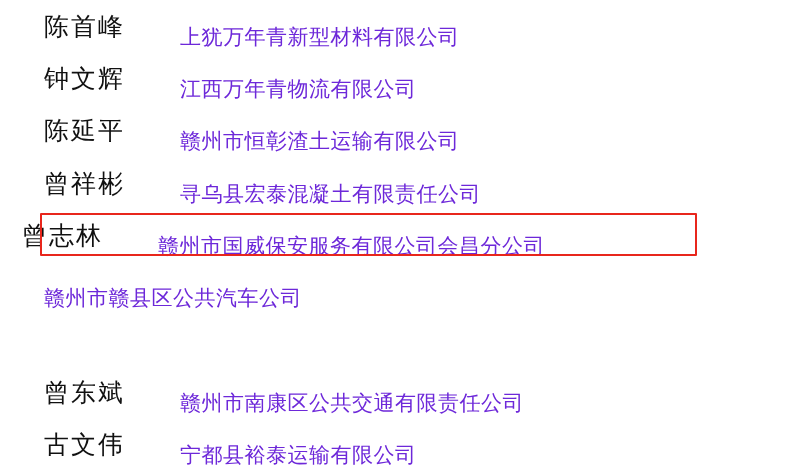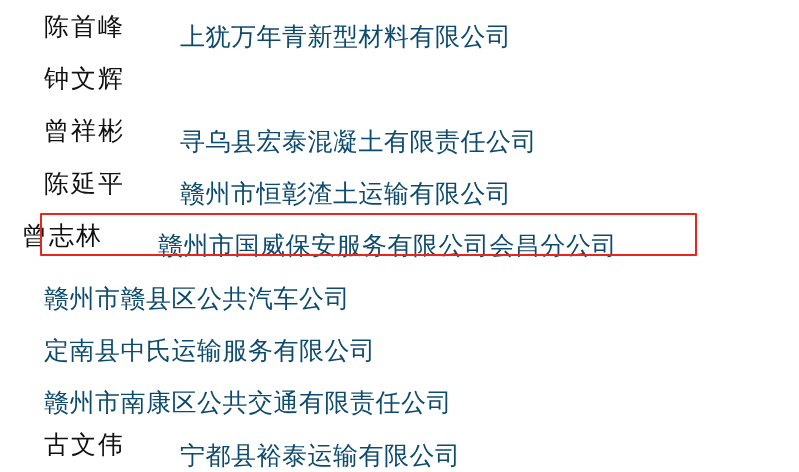--- a/index.html
+++ b/index.html
@@ -36,24 +36,24 @@
   .cell-name {
     width: 136px;
     flex: 0 0 136px;
     font-size: 25px;
     letter-spacing: 2px;
     white-space: nowrap;
     color: #111111;
   }
   .cell-org {
     flex: 1 1 auto;
-    font-size: 25px;
+    font-size: 21px;
     letter-spacing: 0.5px;
     white-space: nowrap;
-    color: #0c4a6e;
+    color: #6d28d9;
     margin-top: 21px;
   }
   .row.highlighted {
     position: relative;
     padding-left: 22px;
   }
   .highlight-box {
     position: absolute;
     box-sizing: border-box;
     border: 2px solid #e8261c;
@@ -71,47 +71,48 @@
 <div class="doc">
   <div class="name-list">
 
     <div class="row">
       <div class="cell-name">陈首峰</div>
       <div class="cell-org">上犹万年青新型材料有限公司</div>
     </div>
 
     <div class="row">
       <div class="cell-name">钟文辉</div>
+      <div class="cell-org">江西万年青物流有限公司</div>
+    </div>
+
+    <div class="row">
+      <div class="cell-name">陈延平</div>
+      <div class="cell-org">赣州市恒彰渣土运输有限公司</div>
     </div>
 
     <div class="row">
       <div class="cell-name">曾祥彬</div>
       <div class="cell-org">寻乌县宏泰混凝土有限责任公司</div>
-    </div>
-
-    <div class="row">
-      <div class="cell-name">陈延平</div>
-      <div class="cell-org">赣州市恒彰渣土运输有限公司</div>
     </div>
 
     <div class="row highlighted">
       <div class="highlight-box"></div>
       <div class="cell-name">曾志林</div>
       <div class="cell-org">赣州市国威保安服务有限公司会昌分公司</div>
     </div>
 
     <div class="row">
       <div class="cell-org">赣州市赣县区公共汽车公司</div>
     </div>
 
     <div class="row">
-      <div class="cell-org">定南县中氏运输服务有限公司</div>
     </div>
 
     <div class="row">
+      <div class="cell-name">曾东斌</div>
       <div class="cell-org">赣州市南康区公共交通有限责任公司</div>
     </div>
 
     <div class="row">
       <div class="cell-name">古文伟</div>
       <div class="cell-org">宁都县裕泰运输有限公司</div>
     </div>
 
   </div>
 </div>

